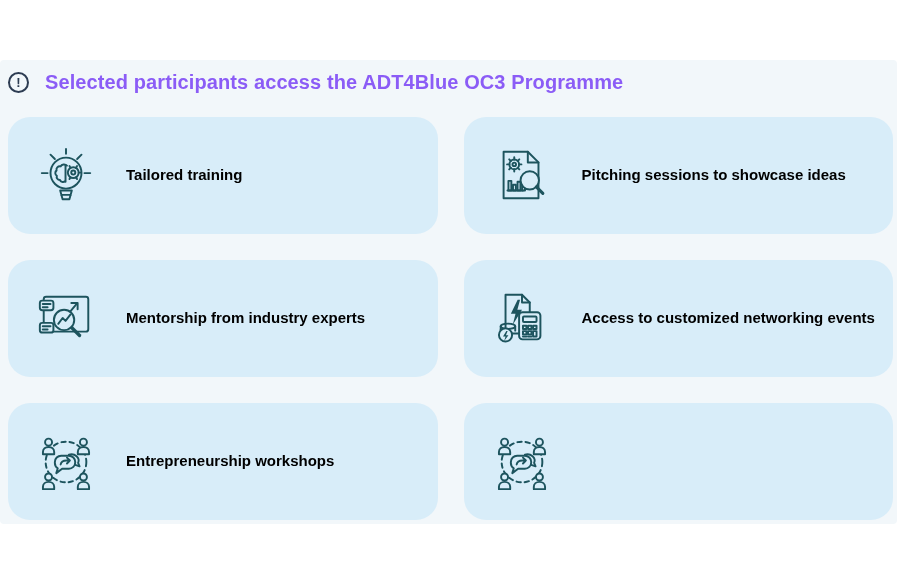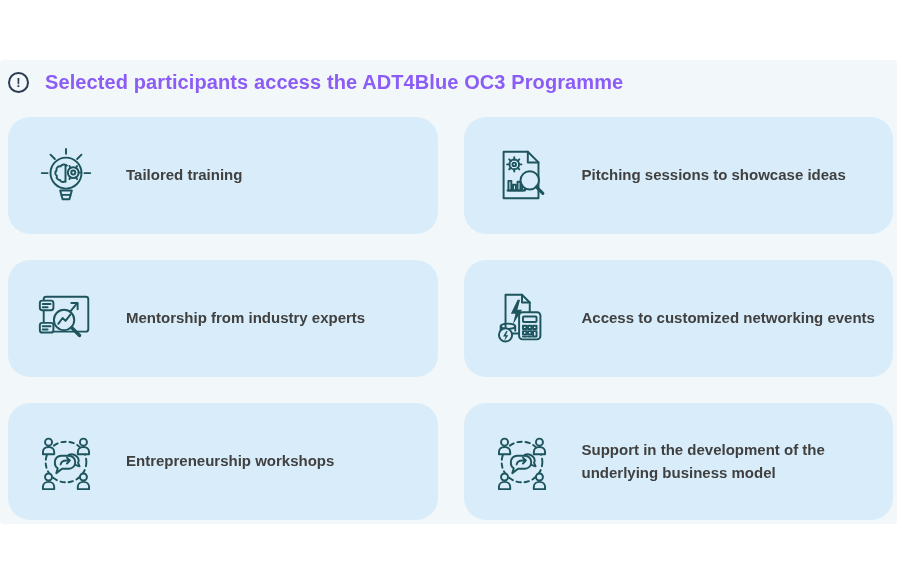--- a/index.html
+++ b/index.html
@@ -38,21 +38,21 @@
     background:#d8edf9;border-radius:22px;
     display:flex;align-items:center;
     padding-left:27px;box-sizing:border-box;
   }
   .card .icon{
     width:62px;height:62px;flex:0 0 auto;color:#1d545e;
   }
   .card .icon svg{width:62px;height:62px;display:block;}
   .card .label{
     margin-left:29px;max-width:300px;
-    font-size:15px;font-weight:700;color:#404040;line-height:1.5;
+    font-size:15px;font-weight:700;color:#000000;line-height:1.5;
   }
   .defs{position:absolute;width:0;height:0;overflow:hidden;}
 </style>
 </head>
 <body>
 
 <svg class="defs" xmlns="http://www.w3.org/2000/svg" aria-hidden="true">
   <defs>
 
     <symbol id="icon-bulb" viewBox="0 0 64 64">
@@ -205,17 +205,16 @@
       </span>
       <span class="label">Entrepreneurship workshops</span>
     </div>
 
     <div class="card">
       <span class="icon">
         <svg>
             <use href="#icon-group"></use>
           </svg>
       </span>
-      <span class="label">Support in the development of the underlying business model</span>
     </div>
 
   </div>
 </div>
 
 </body></html>

